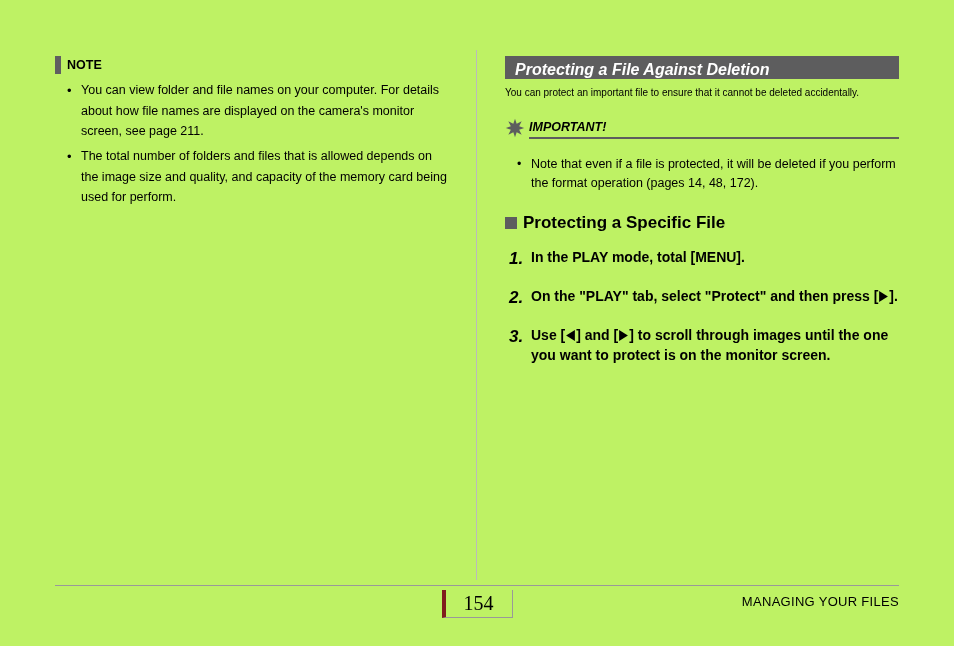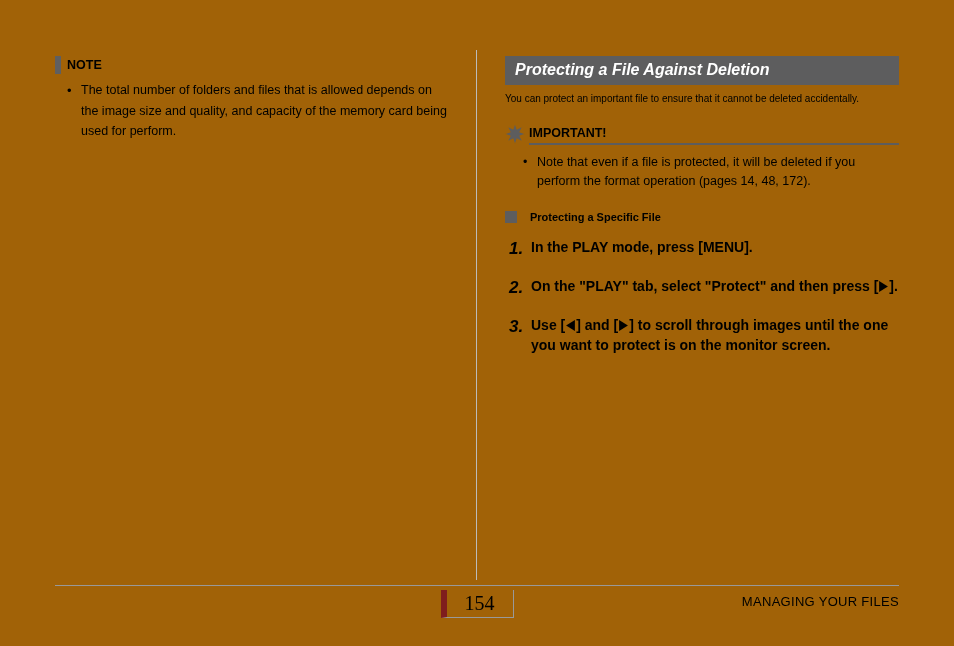--- a/index.html
+++ b/index.html
@@ -7,21 +7,21 @@
     padding: 0;
     background: #f0f0f0;
     font-family: Arial, Helvetica, sans-serif;
     display: flex;
     justify-content: center;
     align-items: flex-start;
   }
   .page {
     width: 954px;
     height: 646px;
-    background: #a16207;
+    background: #bef264;
     box-shadow: 0 1px 4px rgba(0,0,0,0.15);
     position: relative;
     box-sizing: border-box;
     padding: 50px 55px 0 55px;
   }
   .columns {
     display: flex;
     height: 530px;
   }
   .col {
@@ -71,35 +71,36 @@
     top: 0;
     font-size: 13px;
   }
 
   
   .section-bar {
     background: #5d5d5e;
     color: #fff;
     font-size: 16px;
     font-weight: bold;
-    padding: 5px 10px 6px 10px;
+    padding: 5px 10px 0 10px;
     margin: 6px 0 6px 0;
     font-style: italic;
   }
   .section-intro {
     font-size: 10px;
     line-height: 1.55;
     margin: 4px 0 16px 0;
   }
 
   
   .important-heading {
     display: flex;
     align-items: center;
-    margin-bottom: 8px;
+    margin-bottom: 16px;
+    font-style: italic;
   }
   .burst-icon {
     width: 20px;
     height: 20px;
     margin-right: 4px;
     flex-shrink: 0;
   }
   .important-bar {
     flex: 1;
     border-bottom: 2px solid #5d5d5e;
@@ -111,37 +112,35 @@
   }
   .important-list {
     list-style: none;
     padding: 0 0 0 26px;
     margin: 0 0 20px 0;
     font-size: 12.5px;
     line-height: 1.55;
   }
   .important-list li {
     position: relative;
-    margin-left: 6px;
   }
   .important-list li::before {
     content: "•";
     position: absolute;
     left: -14px;
     top: 0;
   }
 
   
   .sub-heading {
-    font-size: 11px;
+    font-size: 17px;
     font-weight: bold;
     margin: 14px 0 14px 0;
     display: flex;
     align-items: center;
-    gap: 7px;
   }
   .sq {
     display: inline-block;
     width: 12px;
     height: 12px;
     background: #5d5d5e;
     margin-right: 6px;
   }
 
   
@@ -181,21 +180,21 @@
     margin-bottom: 4px;
   }
   .footer-row {
     display: flex;
     align-items: flex-start;
     justify-content: center;
     position: relative;
     height: 32px;
   }
   .page-number-box {
-    border-left: 6px solid #7f1d1d;
+    border-left: 4px solid #7f1d1d;
     border-right: 1px solid #999;
     border-bottom: 1px solid #999;
     padding: 2px 18px 2px 18px;
     font-size: 20px;
     font-family: Georgia, 'Times New Roman', serif;
   }
   .footer-title {
     position: absolute;
     right: 0;
     top: 4px;
@@ -208,20 +207,21 @@
 
 <div class="page">
   <div class="columns">
 
     <div class="col col-left">
       <div class="note-heading">
         <span class="note-bar"></span>
         <span>NOTE</span>
       </div>
       <ul class="bullet-list">
+        <li>You can view folder and file names on your computer. For details about how file names are displayed on the camera's monitor screen, see page 211.</li>
         <li>The total number of folders and files that is allowed depends on the image size and quality, and capacity of the memory card being used for perform.</li>
       </ul>
     </div>
 
     <div class="col col-right">
       <div class="section-bar">Protecting a File Against Deletion</div>
       <div class="section-intro">You can protect an important file to ensure that it cannot be deleted accidentally.</div>
 
       <div class="important-heading">
         <svg class="burst-icon" viewBox="0 0 24 24">
@@ -236,21 +236,21 @@
       </ul>
 
       <div class="sub-heading">
         <span class="sq"></span>
         <span>Protecting a Specific File</span>
       </div>
 
       <div class="steps">
         <div class="step">
           <div class="step-num">1.</div>
-          <div class="step-body">In the PLAY mode, press [MENU].</div>
+          <div class="step-body">In the PLAY mode, total [MENU].</div>
         </div>
         <div class="step">
           <div class="step-num">2.</div>
           <div class="step-body">
             <span>On the "PLAY" tab, select "Protect" and then press [</span><svg class="tri" width="11" height="11" viewBox="0 0 10 10">
                 <polygon points="1,0 9,5 1,10" fill="#000"></polygon>
               </svg><span>].</span>
           </div>
         </div>
         <div class="step">

